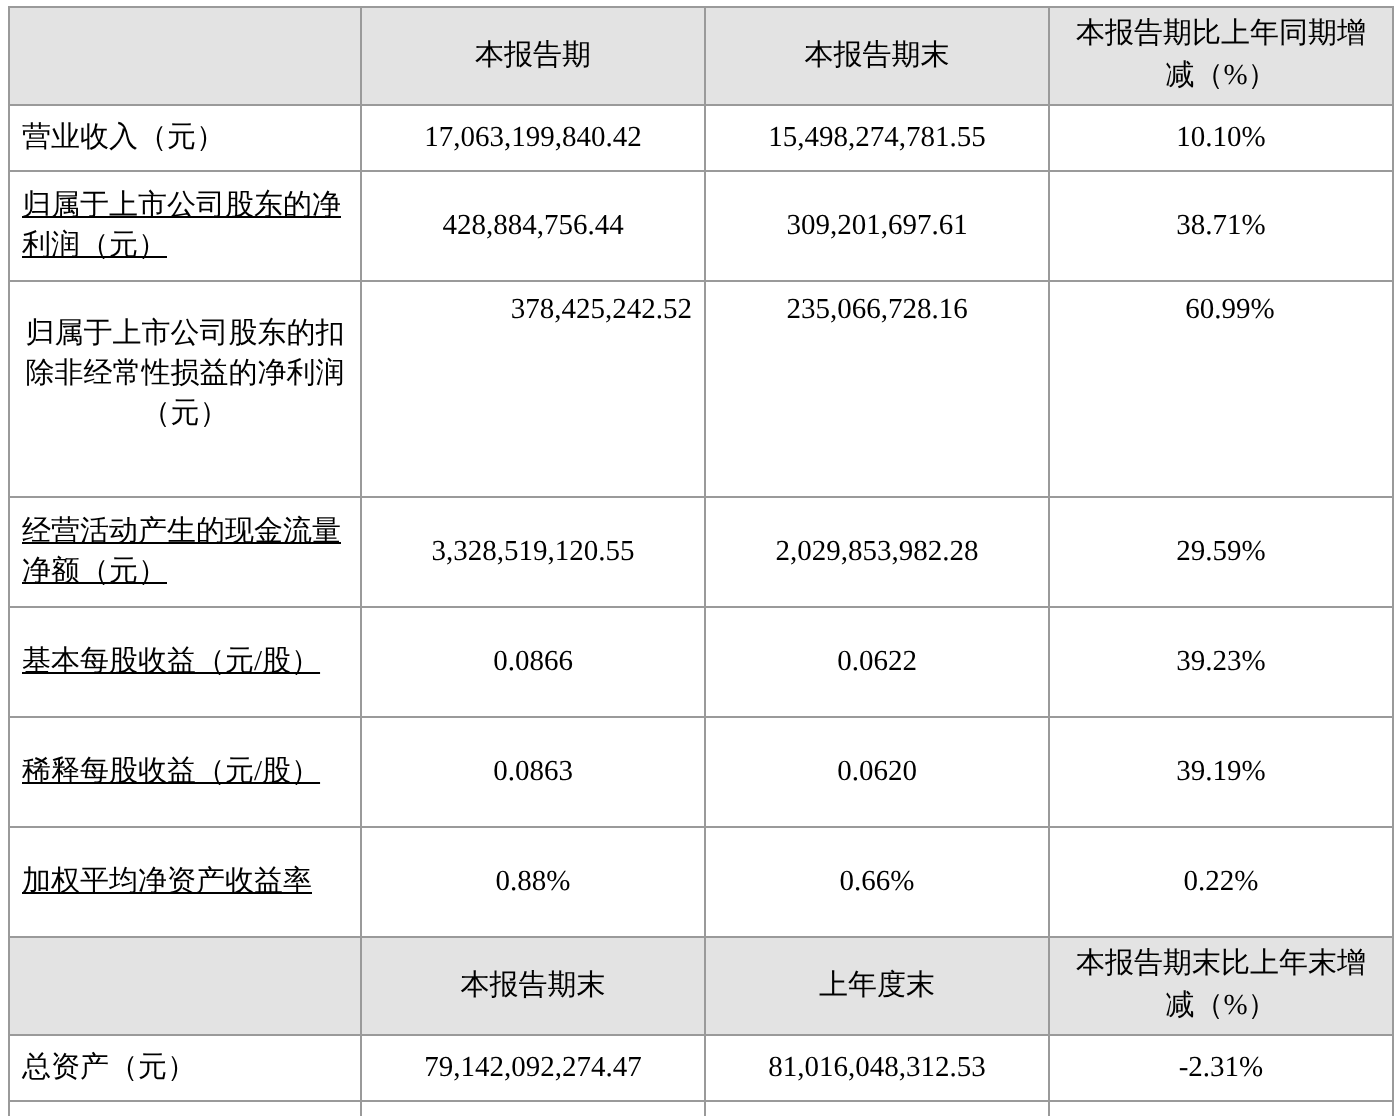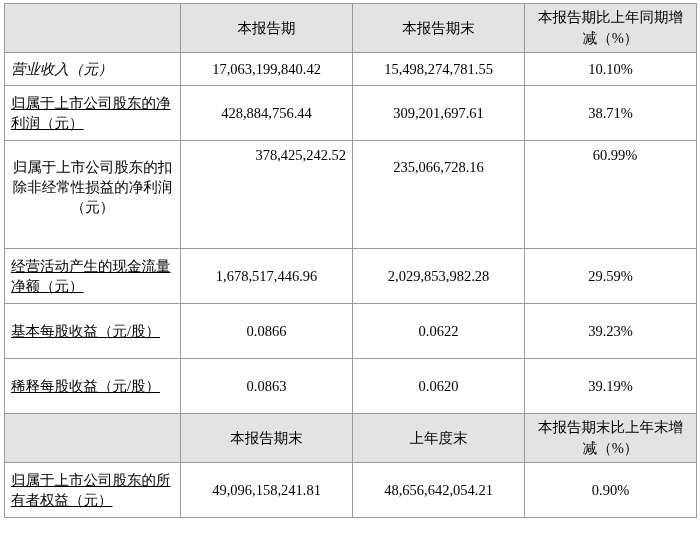--- a/index.html
+++ b/index.html
@@ -48,21 +48,21 @@
   }
   .hdr.two-line { line-height: 1.42; }
   .rowlabel {
     text-align: left;
     padding-left: 5px;
   }
   .num {
     text-align: center;
   }
   .h48 { height: 48px; text-decoration: underline; }
-  .h26 { height: 26px; font-style: italic; }
+  .h26 { height: 26px; }
 </style>
 </head>
 <body>
 
 <div class="sheet">
 
   <table class="fin">
     <colgroup>
       <col class="c1">
         <col class="c2">
@@ -88,53 +88,65 @@
       <tr>
         <td class="rowlabel h48">归属于上市公司股东的净利润（元）</td>
         <td class="num">428,884,756.44</td>
         <td class="num">309,201,697.61</td>
         <td class="num">38.71%</td>
       </tr>
 
       <tr>
         <td class="rowlabel" style="height:88px; vertical-align:top; padding-top:16px;text-align:center;">归属于上市公司股东的扣除非经常性损益的净利润（元）</td>
         <td class="num" style="vertical-align:top; padding-top:4px;text-align:right;">378,425,242.52</td>
-        <td class="num" style="vertical-align:top; padding-top:16px;">235,066,728.16</td>
+        <td class="num" style="vertical-align:top; padding-top:4px;">235,066,728.16</td>
         <td class="num" style="vertical-align:top; padding-top:4px;padding-left:15px;">60.99%</td>
       </tr>
 
       <tr>
         <td class="rowlabel h48">经营活动产生的现金流量净额（元）</td>
-        <td class="num">1,678,517,446.96</td>
+        <td class="num">3,328,519,120.55</td>
         <td class="num">2,029,853,982.28</td>
         <td class="num">29.59%</td>
       </tr>
 
       <tr>
         <td class="rowlabel h48">基本每股收益（元/股）</td>
         <td class="num">0.0866</td>
         <td class="num">0.0622</td>
         <td class="num">39.23%</td>
       </tr>
 
       <tr>
         <td class="rowlabel h48">稀释每股收益（元/股）</td>
         <td class="num">0.0863</td>
         <td class="num">0.0620</td>
         <td class="num">39.19%</td>
       </tr>
 
+      <tr>
+        <td class="rowlabel h48">加权平均净资产收益率</td>
+        <td class="num">0.88%</td>
+        <td class="num">0.66%</td>
+        <td class="num">0.22%</td>
+      </tr>
 
       <tr>
         <td class="hdr"></td>
         <td class="hdr">本报告期末</td>
         <td class="hdr">上年度末</td>
         <td class="hdr two-line">本报告期末比上年末增减（%）</td>
       </tr>
 
+      <tr>
+        <td class="rowlabel h26">总资产（元）</td>
+        <td class="num">79,142,092,274.47</td>
+        <td class="num">81,016,048,312.53</td>
+        <td class="num">-2.31%</td>
+      </tr>
 
       <tr>
         <td class="rowlabel h48">归属于上市公司股东的所有者权益（元）</td>
         <td class="num">49,096,158,241.81</td>
         <td class="num">48,656,642,054.21</td>
         <td class="num">0.90%</td>
       </tr>
     </tbody>
   </table>
 

